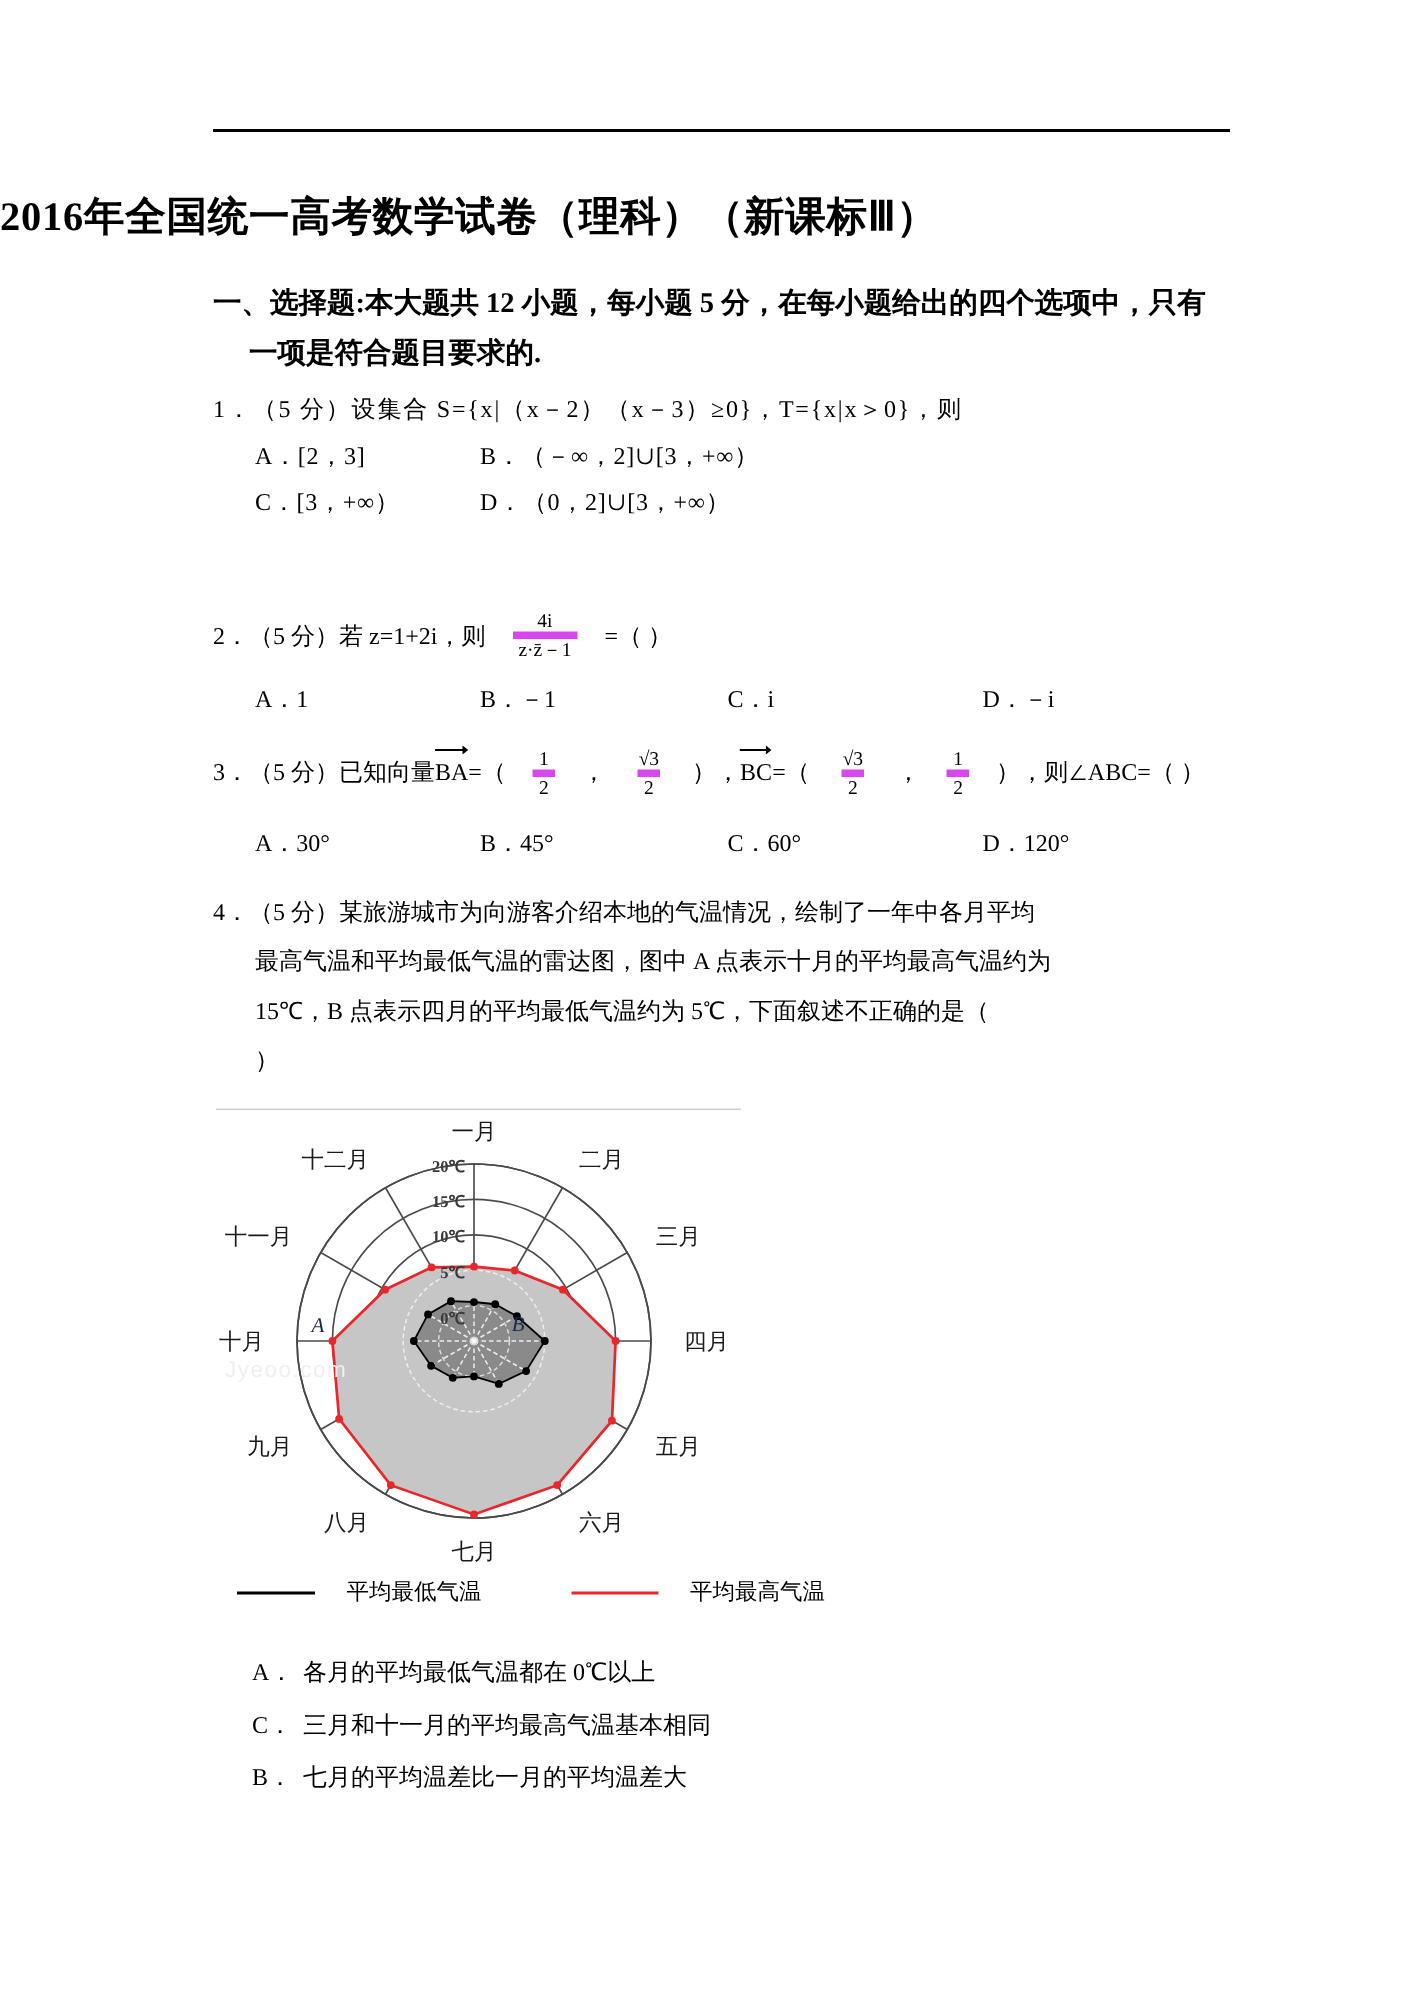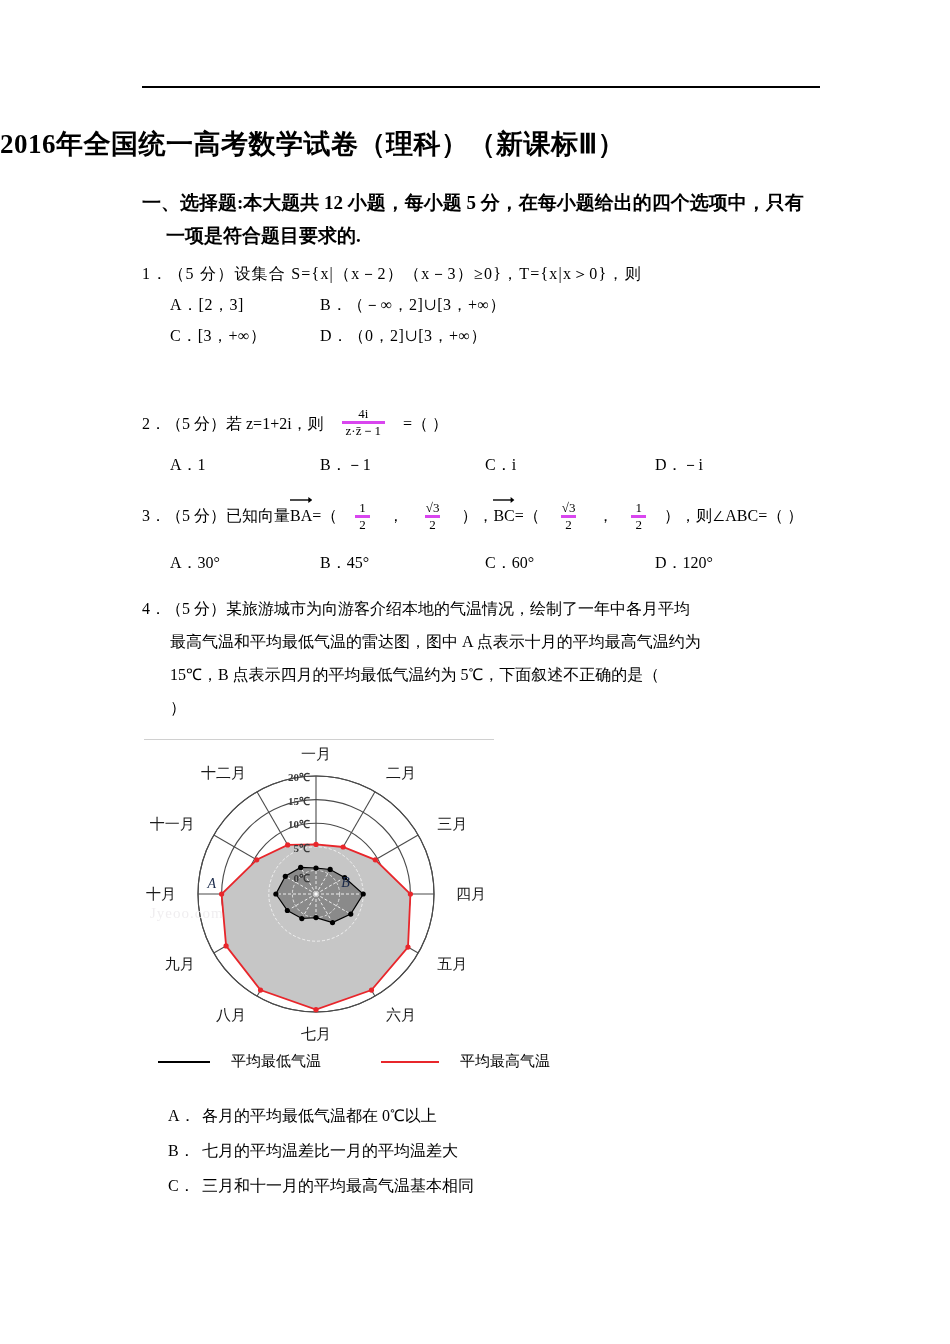--- a/index.html
+++ b/index.html
@@ -45,21 +45,21 @@
 
   
   #q2 { left:142px; top:408px; width:700px; }
   #q2 .fline { display:flex; align-items:center; gap:0px; }
   .frac {
     display:inline-flex; flex-direction:column; align-items:center;
     vertical-align:middle; margin:0 18px; font-size:13px; line-height:1.08;
     position:relative; top:-1px;
   }
   .frac .num { padding:0 4px; }
-  .frac .den { padding:0 4px; border-top:3px solid #d946ef; }
+  .frac .den { padding:0 4px; border-top:5px solid #d946ef; }
   #q2 .opts { padding-left:28px; margin-top:10px; }
   #q2 .opts span { display:inline-block; }
   .o2a { width:150px; } .o2b { width:165px; } .o2c { width:170px; }
 
   
   #q3 { left:142px; top:498px; width:720px; }
   #q3 .opts { padding-left:28px; margin-top:14px; }
   #q3 .opts span { display:inline-block; }
   .o3a { width:150px; } .o3b { width:165px; } .o3c { width:170px; }
   .vecwrap { display:inline-block; position:relative; padding-top:2px; }
@@ -89,21 +89,21 @@
   .legend .ltext { font-family:"Liberation Sans", sans-serif; }
 
   #q4opts {
     position:absolute; left:168px; top:1098px; width:620px;
     font-size:16px; line-height:35px;
   }
   #q4opts .row { display:block; }
   #q4opts .lab { display:inline-block; width:34px; }
   .watermark {
     position:absolute; left:150px; top:905px;
-    font-size:15px; color:#f0eef0; font-family:Liberation Serif, serif;
+    font-size:15px; color:#f0eef0; font-family:Liberation Sans, sans-serif;
     letter-spacing:1px;
   }
 </style>
 </head>
 <body>
 
 <div class="page">
 
   <div class="top-rule"></div>
 
@@ -269,17 +269,17 @@
   <div class="legend">
     <span class="swatch"></span>
       <span class="ltext">平均最低气温</span>
     <span class="lgap"></span>
     <span class="swatch red"></span>
       <span class="ltext">平均最高气温</span>
   </div>
 
   <div id="q4opts">
     <span class="row"><span class="lab">A．</span><span>各月的平均最低气温都在 0℃以上</span></span>
+    <span class="row"><span class="lab">C．</span><span>三月和十一月的平均最高气温基本相同</span></span>
     <span class="row"><span class="lab">B．</span><span>七月的平均温差比一月的平均温差大</span></span>
-    <span class="row"><span class="lab">C．</span><span>三月和十一月的平均最高气温基本相同</span></span>
   </div>
 
 </div>
 
 </body></html>

